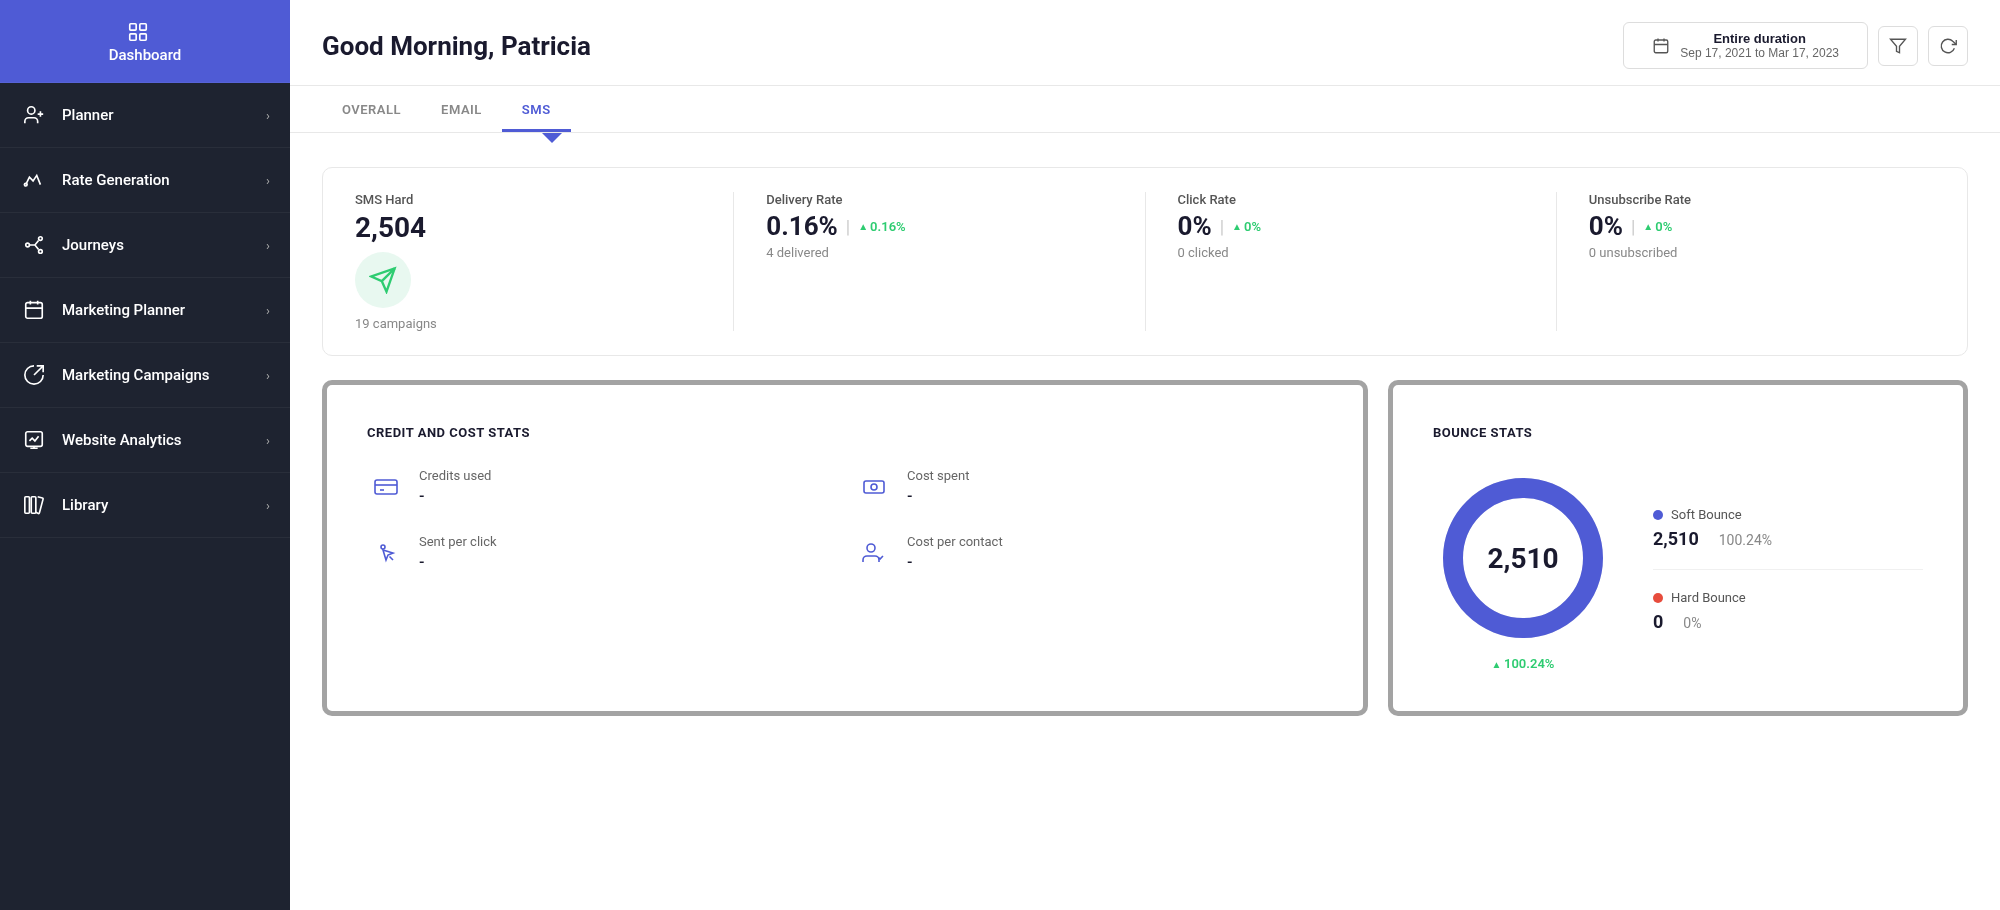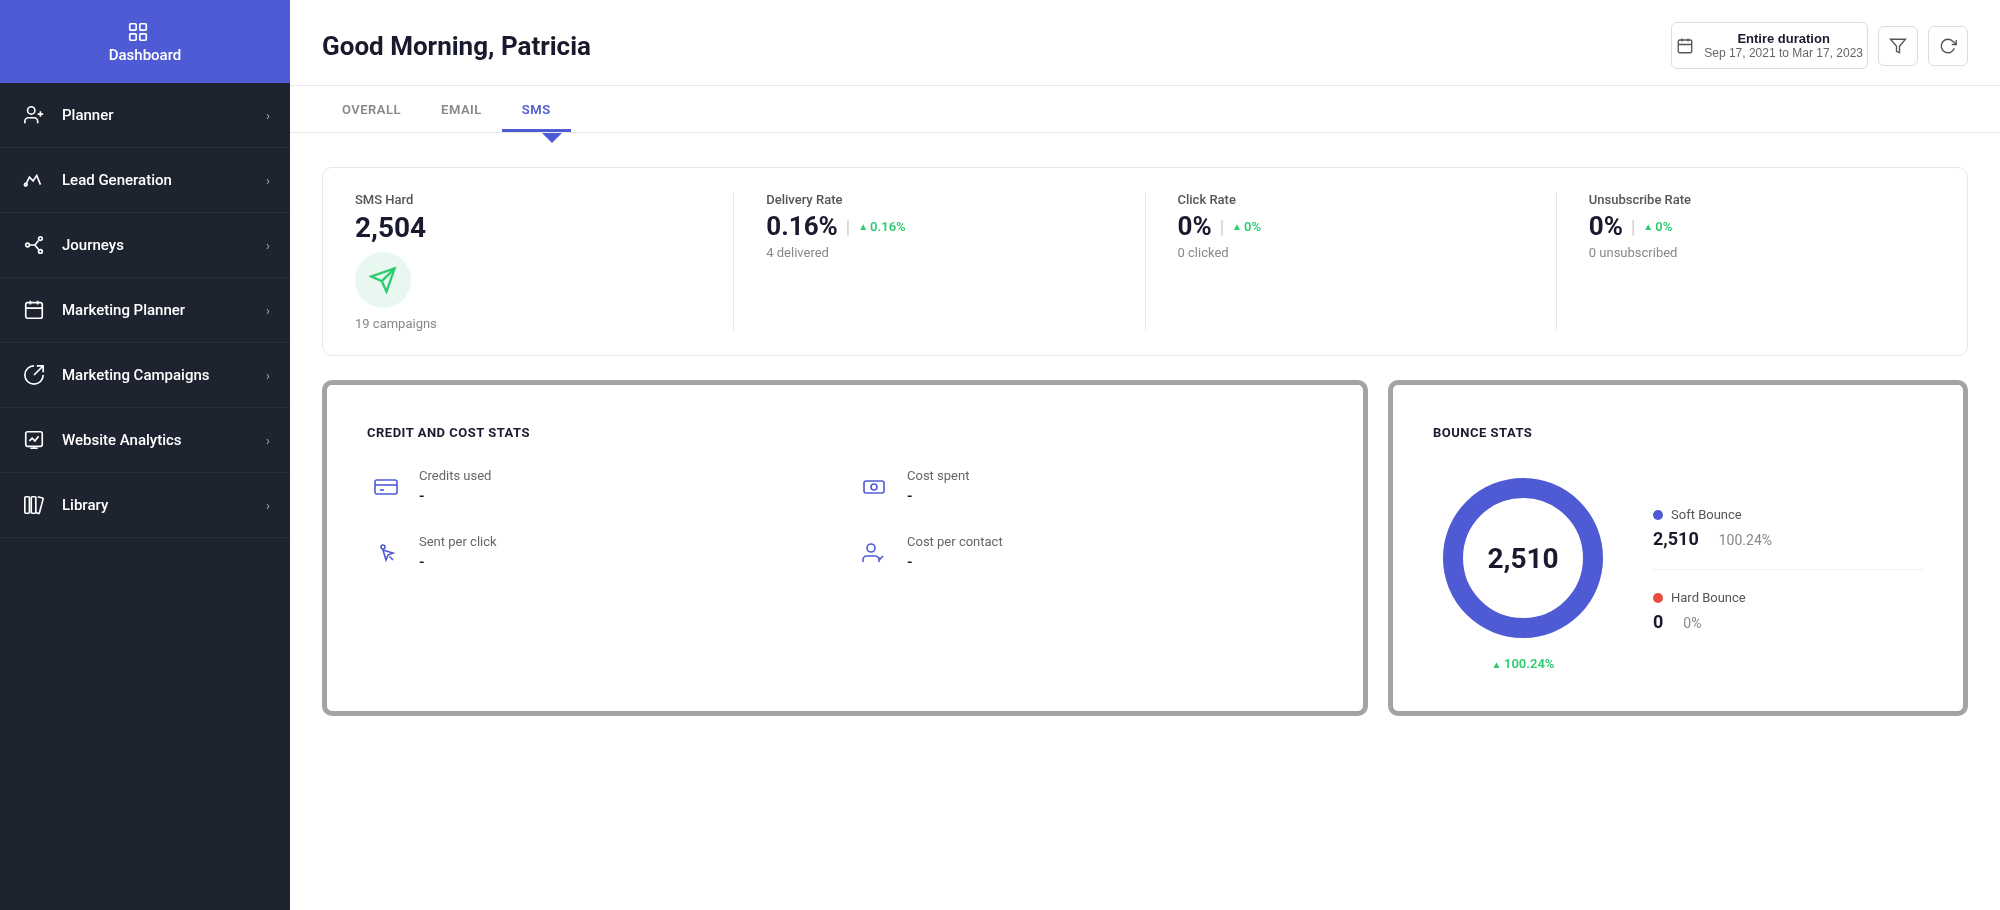--- a/index.html
+++ b/index.html
@@ -68,21 +68,21 @@
     .header-actions {
       display: flex;
       align-items: center;
       gap: 10px;
     }
     .date-range-btn {
       display: flex;
       align-items: center;
       border: 1px solid #ddd;
       border-radius: 6px;
-      padding: 8px 4px;
+      padding: 8px 28px;
       background: #fff;
       cursor: pointer;
       gap: 10px;
     }
     .date-range-text { font-size: 13px; }
     .date-range-title { font-weight: 600; color: #1a1a2e; display: block; font-size: 13px; }
     .date-range-subtitle { color: #666; font-size: 12px; display: block; }
     .icon-btn {
       width: 40px;
       height: 40px;
@@ -300,21 +300,21 @@
     <span class="sidebar-chevron">›</span>
   </div>
 
   <div class="sidebar-item">
     <div class="sidebar-icon">
       <svg viewBox="0 0 24 24">
           <path d="M3 17l4-8 4 4 4-6 4 10"></path>
           <circle cx="3" cy="17" r="1.5"></circle>
         </svg>
     </div>
-    <span class="sidebar-label">Lead Generation</span>
+    <span class="sidebar-label">Rate Generation</span>
     <span class="sidebar-chevron">›</span>
   </div>
 
   <div class="sidebar-item">
     <div class="sidebar-icon">
       <svg viewBox="0 0 24 24">
           <circle cx="5" cy="12" r="2"></circle>
           <circle cx="19" cy="5" r="2"></circle>
           <circle cx="19" cy="19" r="2"></circle>
           <path d="M7 12h6l4-5M13 12l4 5"></path>

